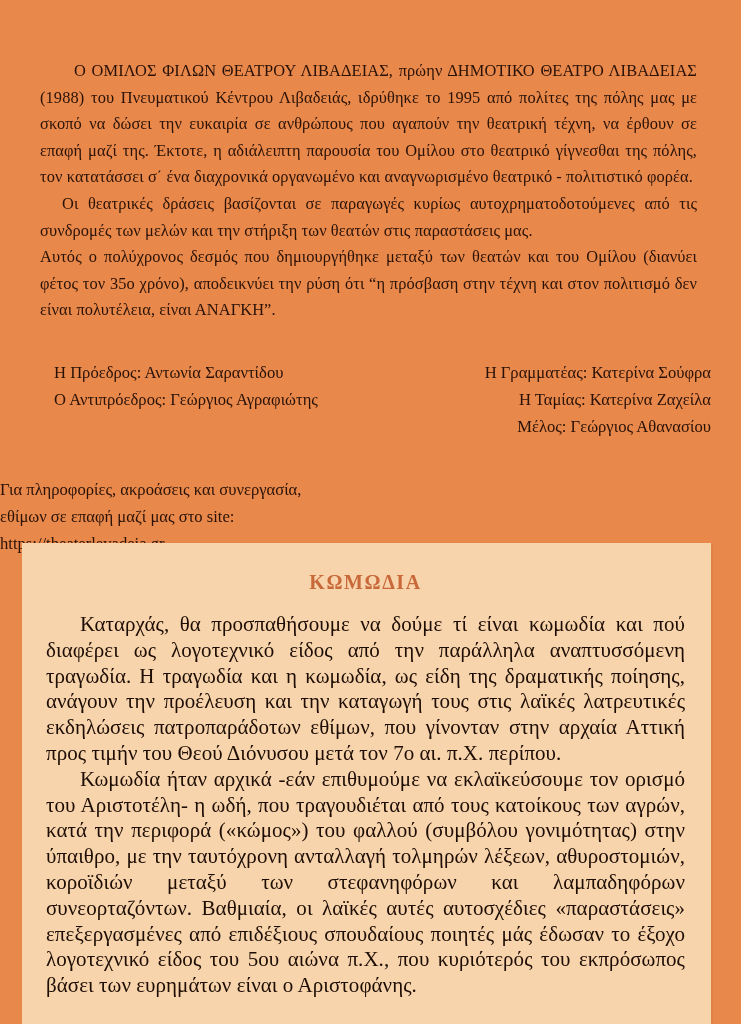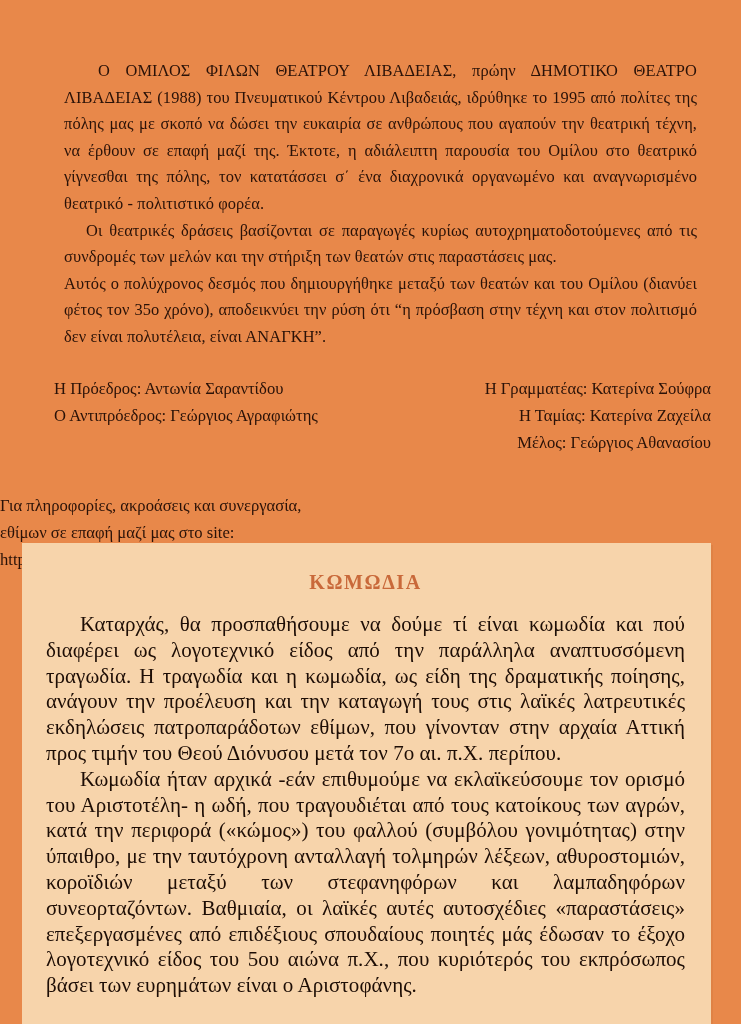--- a/index.html
+++ b/index.html
@@ -19,42 +19,42 @@
 
   .page {
     width: 741px;
     height: 1024px;
     position: relative;
     box-sizing: border-box;
   }
 
   
   .intro-section {
-    padding: 58px 44px 0 64px;
+    padding: 58px 44px 0 40px;
     box-sizing: border-box;
   }
 
   .intro-paragraph {
     font-size: 16.4px;
     line-height: 26.6px;
     text-align: justify;
     text-justify: inter-word;
     margin: 0;
     color: #2a1208;
     letter-spacing: 0.1px;
   }
   .intro-paragraph.indent-1 { text-indent: 34px; }
   .intro-paragraph.indent-2 { text-indent: 22px; }
   .intro-paragraph.p2 { margin-top: 0px; }
   .intro-paragraph.p3 { margin-top: 0px; }
 
   
   .board {
     display: flex;
-    margin-top: 24px;
+    margin-top: 35px;
     padding: 0 18px 0 26px;
     box-sizing: border-box;
     font-size: 16.6px;
     line-height: 27px;
     color: #2a1208;
   }
   .board-col {
     flex: 1 1 50%;
   }
   .board-col.left {

